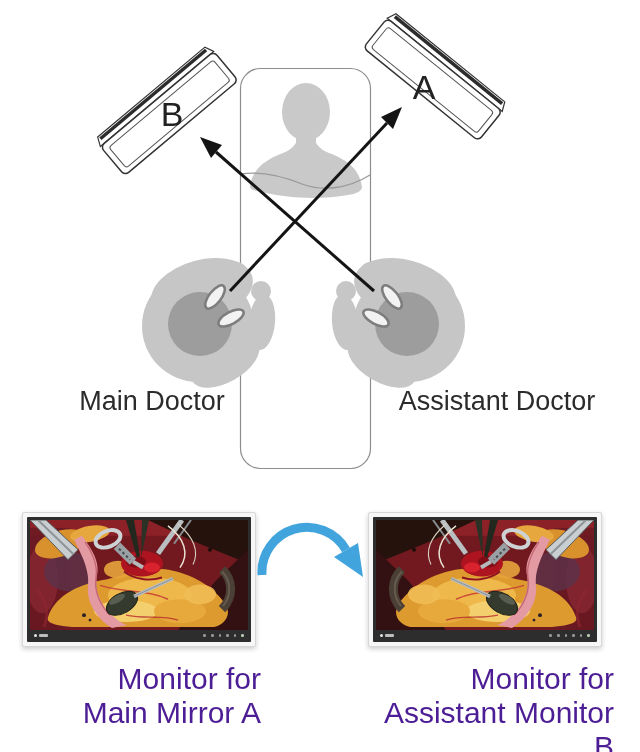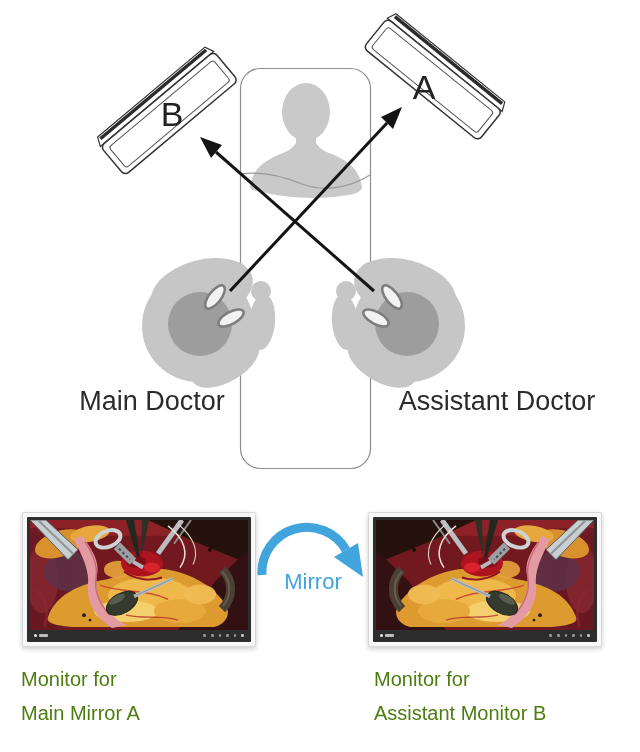--- a/index.html
+++ b/index.html
@@ -25,21 +25,21 @@
   .photo.mirrored svg{transform:scaleX(-1);}
   .strip{position:absolute;left:3px;right:3px;bottom:2px;height:9px;display:flex;justify-content:space-between;align-items:center;padding:0 4px;}
   .brand{display:flex;align-items:center;gap:1.5px;}
   .brand .dot{width:3px;height:3px;background:#e8e8e8;border-radius:50%;}
   .brand .bar{width:9px;height:2.2px;background:#bdbdbd;border-radius:1px;}
   .buttons{display:flex;align-items:center;gap:5px;}
   .btn-dot{width:2.6px;height:2.6px;background:#969696;border-radius:50%;}
   .btn-dot.power{background:#b9c9b0;}
 
   
-  .caption{position:absolute;top:662px;width:240px;text-align:left;font-size:20px;line-height:34px;color:#4d7c0f;}
+  .caption{position:absolute;top:662px;width:240px;text-align:right;font-size:30px;line-height:34px;color:#4c1d95;}
   .caption.left{left:21px;}
   .caption.right{left:374px;}
 
   
   .mirror-arrow{position:absolute;left:255px;top:522px;}
   .mirror-label{
     position:absolute;left:273px;top:569px;width:80px;text-align:center;
     font-size:22px;color:#41a4dc;
   }
 </style>
@@ -198,21 +198,20 @@
             <span class="btn-dot power"></span>
         </span>
       </div>
     </div>
   </div>
 
   <svg class="mirror-arrow" width="120" height="70" viewBox="0 0 120 70">
     <path d="M 7 53 A 45 45 0 0 1 91 28" stroke="#41a4dc" stroke-width="9" fill="none"></path>
     <polygon points="103,21 79,35 108,55" fill="#41a4dc"></polygon>
   </svg>
-  <div class="mirror-label">Mirror</div>
 
   <div class="monitor right">
     <div class="bezel">
       <div class="photo mirrored">
         <svg viewBox="0 0 218 111" preserveAspectRatio="none">
             <use href="#surgery-scene"></use>
           </svg>
       </div>
       <div class="strip">
         <span class="brand">

